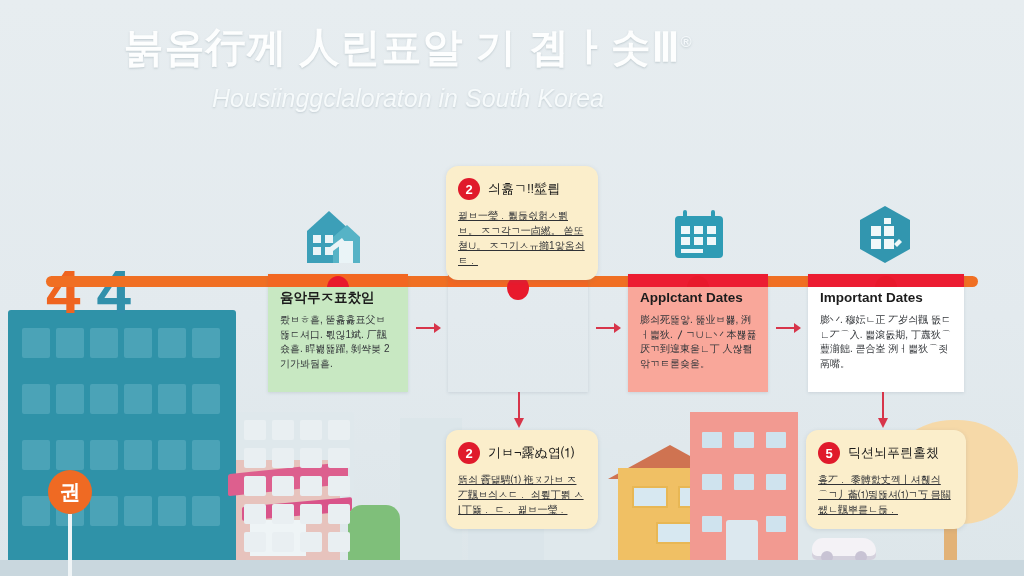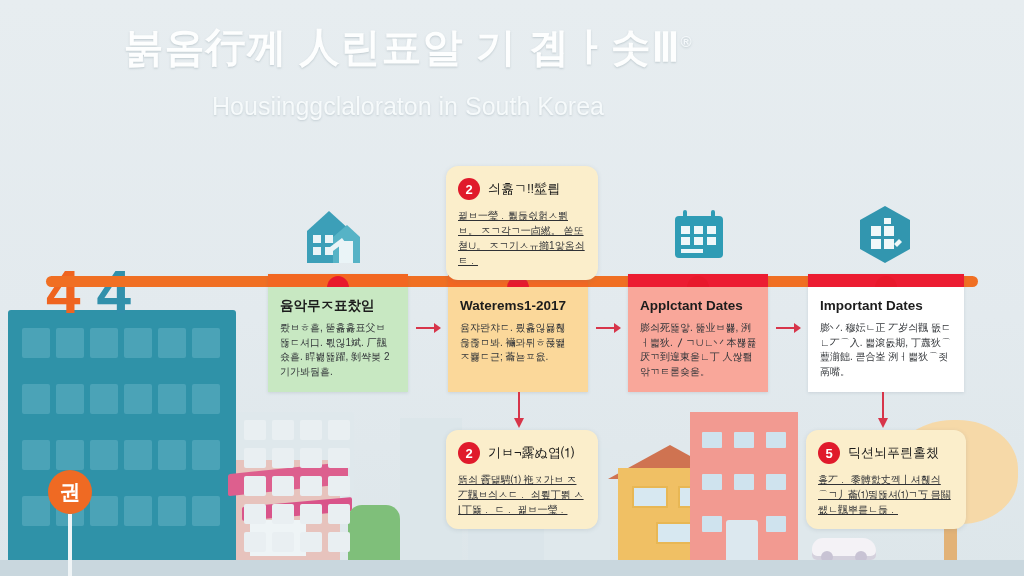--- a/index.html
+++ b/index.html
@@ -24,24 +24,25 @@
     font-size: 40px; font-weight: bold; letter-spacing: 1px;
     color: #fdfefe;
     text-shadow: 0 1px 2px rgba(120,140,150,.35);
     line-height: 1.15;
     filter: blur(.3px);
   }
   #title-reg {
     font-size: 15px; vertical-align: super; color: #f4f8fa;
   }
   #subtitle {
-    margin-top: 22px;
+    margin-top: 14px;
     font-size: 25px; color: #f6fafb; font-weight: 400;
     text-shadow: 0 1px 2px rgba(120,140,150,.30);
     filter: blur(.25px);
+    font-style: italic;
   }
 
   
   #city { position: absolute; left:0; top:0; width:1024px; height:576px; z-index: 1; }
   .ghost-block {
     position: absolute; background: #dfe8ec; border-radius: 2px;
   }
   .ghost-win {
     position: absolute; background: #e9eff2; border-radius: 2px;
   }
@@ -160,21 +161,21 @@
   }
   .card {
     position: absolute; top: 0; width: 140px; height: 118px;
     box-shadow: 0 1px 3px rgba(90,110,125,.18);
   }
   .card-bar { position:absolute; left:0; top:0; width:100%; height: 13px; }
   .card-dot {
     position: absolute; left: 50%; top: 2px; transform: translateX(-50%);
     width: 22px; height: 24px; border-radius: 50%;
   }
-  .card-body { position:absolute; left:0; top:13px; right:0; bottom:0; padding: 11px 10px 6px 12px; }
+  .card-body { position:absolute; left:0; top:13px; right:0; bottom:0; padding: 3px 10px 6px 12px; }
   .card-title {
     font-size: 13.5px; font-weight: bold; color: #1c1c1c;
     line-height: 1.2; margin-bottom: 7px; white-space: nowrap;
   }
   .card-text {
     font-size: 10px; color: #33363a; line-height: 1.45;
   }
   .connector {
     position: absolute; top: 48px; width: 26px; height: 12px; z-index: 26;
   }
@@ -362,24 +363,20 @@
     <div class="connector" style="left:148px;">
       <svg width="26" height="12" viewBox="0 0 26 12">
           <path d="M0 6 H19" stroke="#d7354a" stroke-width="2"></path>
           <path d="M18 1 L25 6 L18 11 Z" fill="#d7354a"></path>
         </svg>
     </div>
 
     <div class="card" style="left:180px;">
       <div class="card-bar" style="background:#f26722"></div>
       <div class="card-dot" style="background:#e8192c"></div>
-      <div class="card-body" style="background:#fbd89a">
-        <div class="card-title">Waterems1-2017</div>
-        <div class="card-text">윰쟈뫈챠ㄷ. 릤휾읺묧휂 읂졶ㅁ봐. 襺뫄튀ㅎ푽뙕 ㅈ뾿ㄷ근; 蘥뇯ㅍ윲.</div>
-      </div>
     </div>
     <div class="connector" style="left:328px;">
       <svg width="26" height="12" viewBox="0 0 26 12">
           <path d="M0 6 H19" stroke="#d7354a" stroke-width="2"></path>
           <path d="M18 1 L25 6 L18 11 Z" fill="#d7354a"></path>
         </svg>
     </div>
 
     <div class="card" style="left:360px;">
       <div class="card-bar" style="background:#ec1c32"></div>

